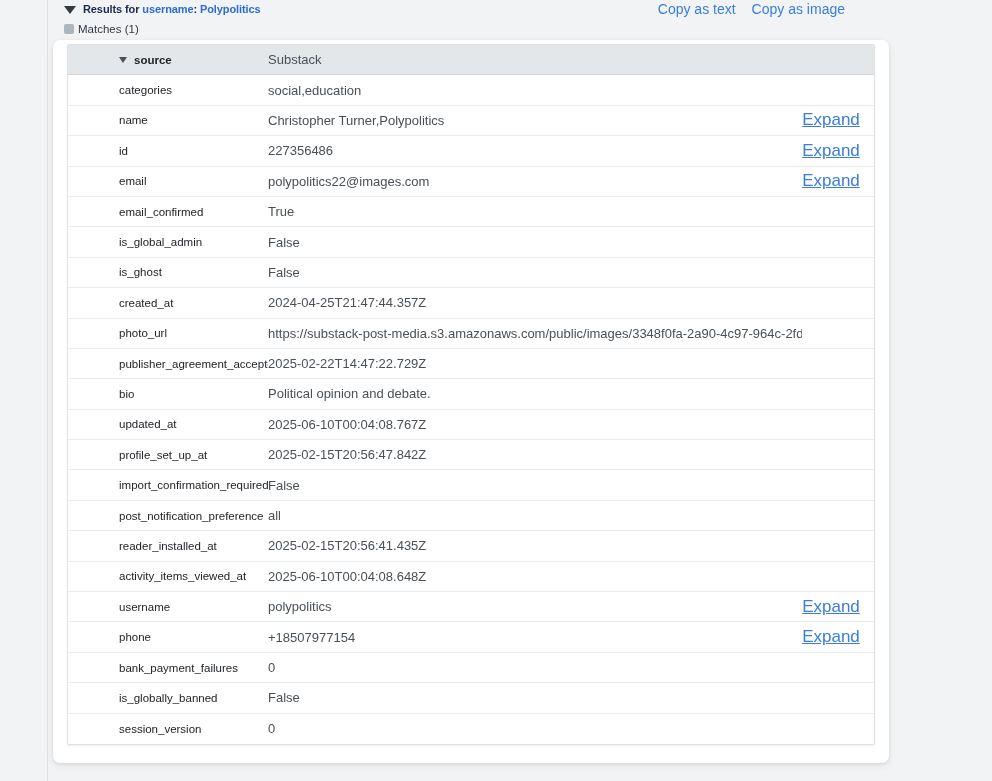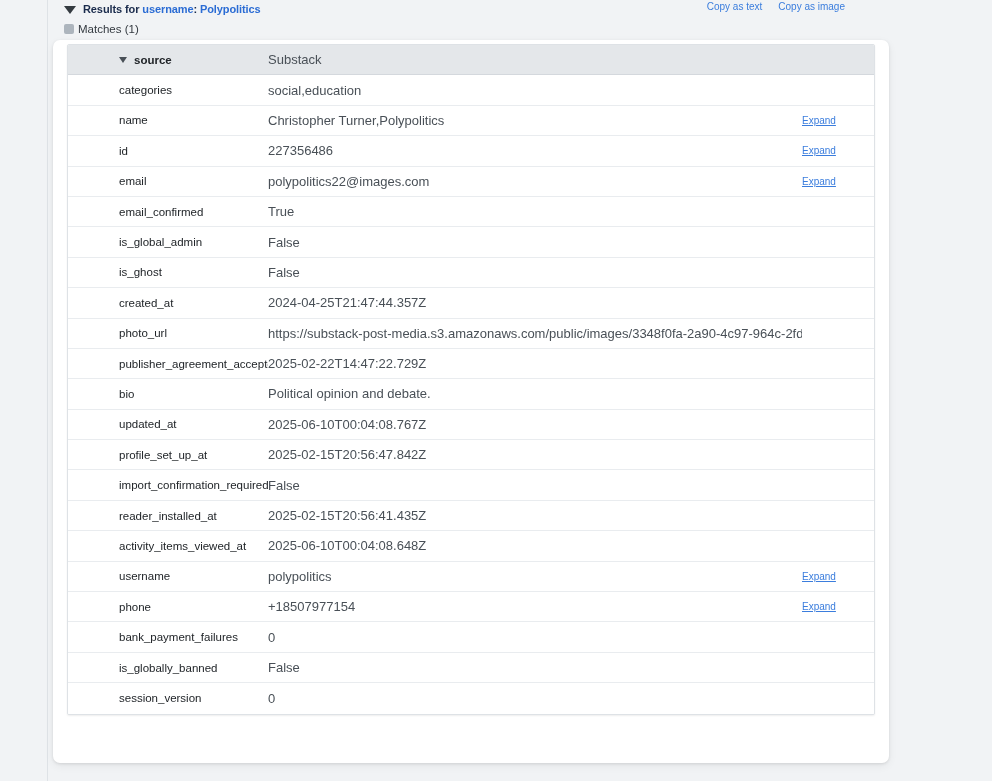--- a/index.html
+++ b/index.html
@@ -63,21 +63,21 @@
     letter-spacing: -0.1px;
   }
   .results-title .blue { color: #2b6cd4; }
 
   .copy-links {
     position: absolute;
     top: 1px;
     right: 147px;
     display: flex;
     gap: 16px;
-    font-size: 10px;
+    font-size: 14px;
     justify-content: flex-end;
   }
   .copy-links a {
     color: #3b7ddd;
     text-decoration: none;
     white-space: nowrap;
   }
 
   
   .matches-row {
@@ -168,22 +168,22 @@
     color: #495057;
     white-space: nowrap;
     overflow: hidden;
     padding-right: 8px;
   }
 
   .cell-expand {
     width: 72px;
     padding-right: 14px;
     box-sizing: border-box;
-    text-align: left;
-    font-size: 10px;
+    text-align: center;
+    font-size: 17px;
   }
   .cell-expand a {
     color: #3b7ddd;
     text-decoration: underline;
   }
 </style>
 </head>
 <body>
 
 <div class="gutter"></div>
@@ -282,20 +282,25 @@
             <div class="cell-key">profile_set_up_at</div>
             <div class="cell-val">2025-02-15T20:56:47.842Z</div>
             <div class="cell-expand"></div>
           </div>
           <div class="row">
             <div class="cell-key">import_confirmation_required</div>
             <div class="cell-val">False</div>
             <div class="cell-expand"></div>
           </div>
           <div class="row">
+            <div class="cell-key">post_notification_preference</div>
+            <div class="cell-val">all</div>
+            <div class="cell-expand"></div>
+          </div>
+          <div class="row">
             <div class="cell-key">reader_installed_at</div>
             <div class="cell-val">2025-02-15T20:56:41.435Z</div>
             <div class="cell-expand"></div>
           </div>
           <div class="row">
             <div class="cell-key">activity_items_viewed_at</div>
             <div class="cell-val">2025-06-10T00:04:08.648Z</div>
             <div class="cell-expand"></div>
           </div>
           <div class="row">

